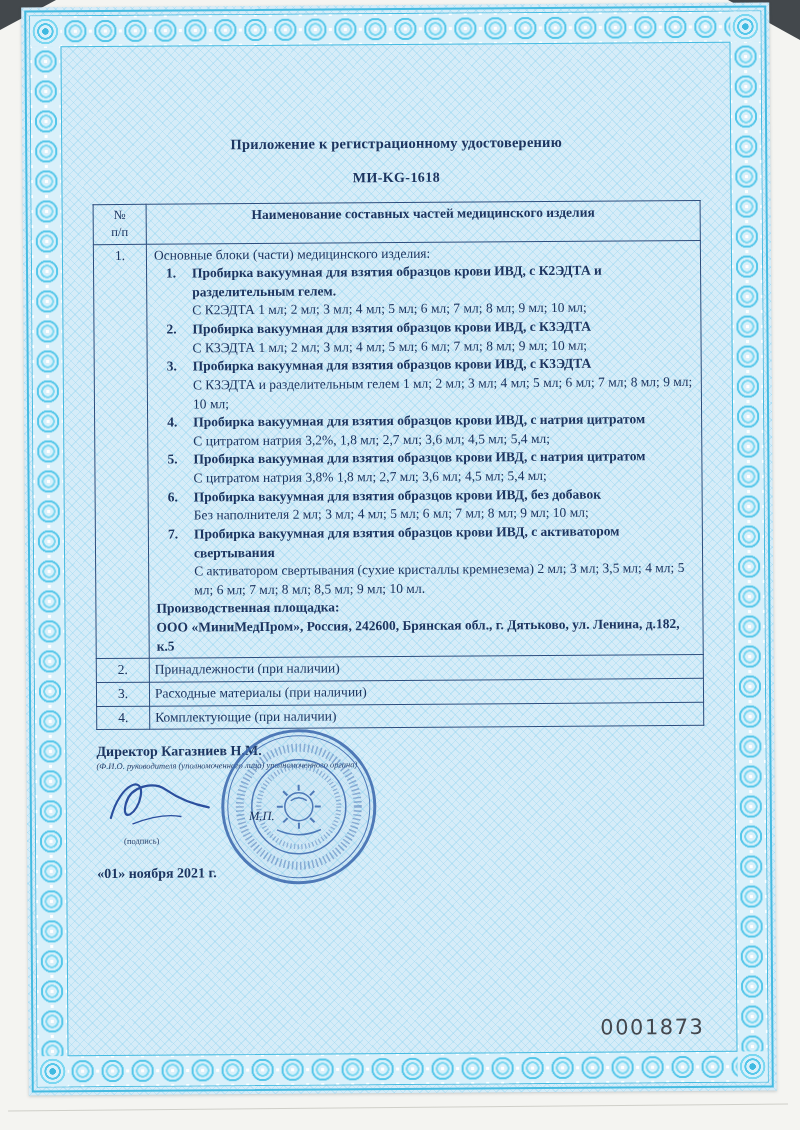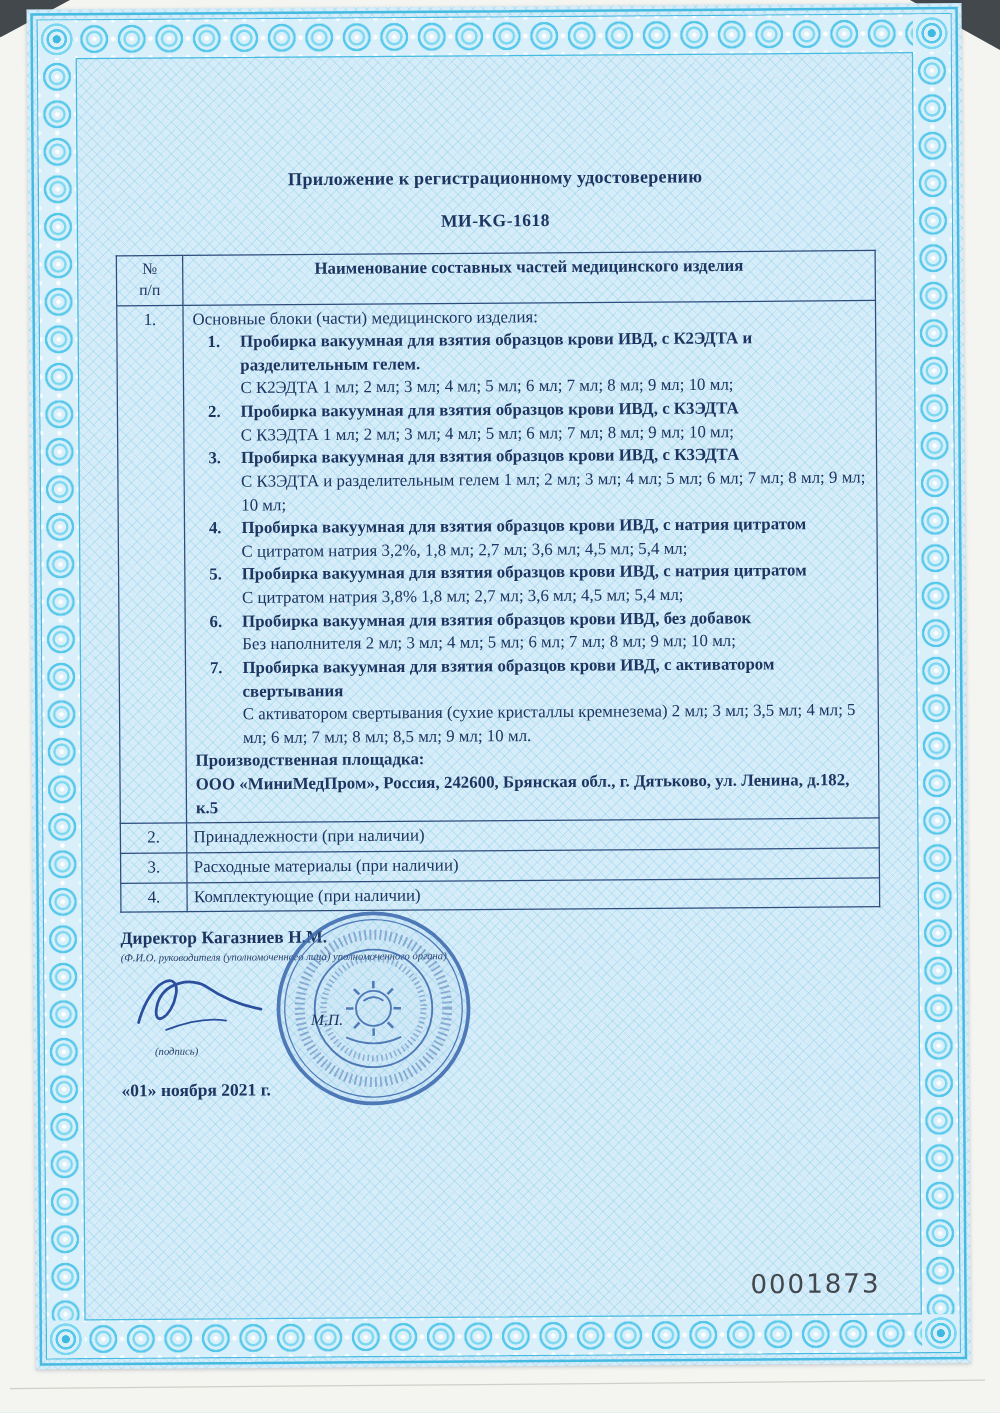--- a/index.html
+++ b/index.html
@@ -69,21 +69,21 @@
   .item-body{flex:1;}
   .item-title{font-weight:bold;}
   .site-label,.site-value{font-weight:bold;margin-left:2px;}
 
   .director{margin-top:14px;font-weight:bold;font-size:14px;}
   .director-note{margin-top:1px;font-size:8.5px;font-style:italic;color:#29406a;}
   .sig-area{position:relative;height:88px;margin-top:3px;}
   .sig-svg{position:absolute;left:6px;top:0;width:112px;height:58px;}
   .mp{position:absolute;left:152px;top:36px;font-size:12.5px;font-style:italic;}
   .stamp-svg{position:absolute;left:122px;top:-46px;width:160px;height:160px;opacity:.86;}
-  .sign-note{position:absolute;left:2px;top:62px;font-size:8.5px;font-style:italic;color:#29406a;padding-left:25px;}
+  .sign-note{position:absolute;left:2px;top:62px;font-size:8.5px;color:#29406a;padding-left:25px;}
   .doc-date{margin-top:4px;font-weight:bold;font-size:14px;}
 
   .serial{
     position:absolute;right:2px;bottom:8px;
     font-family:"DejaVu Sans", sans-serif;font-size:21px;letter-spacing:1.5px;color:#43474e;margin-top:28px;
   }
 </style>
 </head>
 <body>
 

